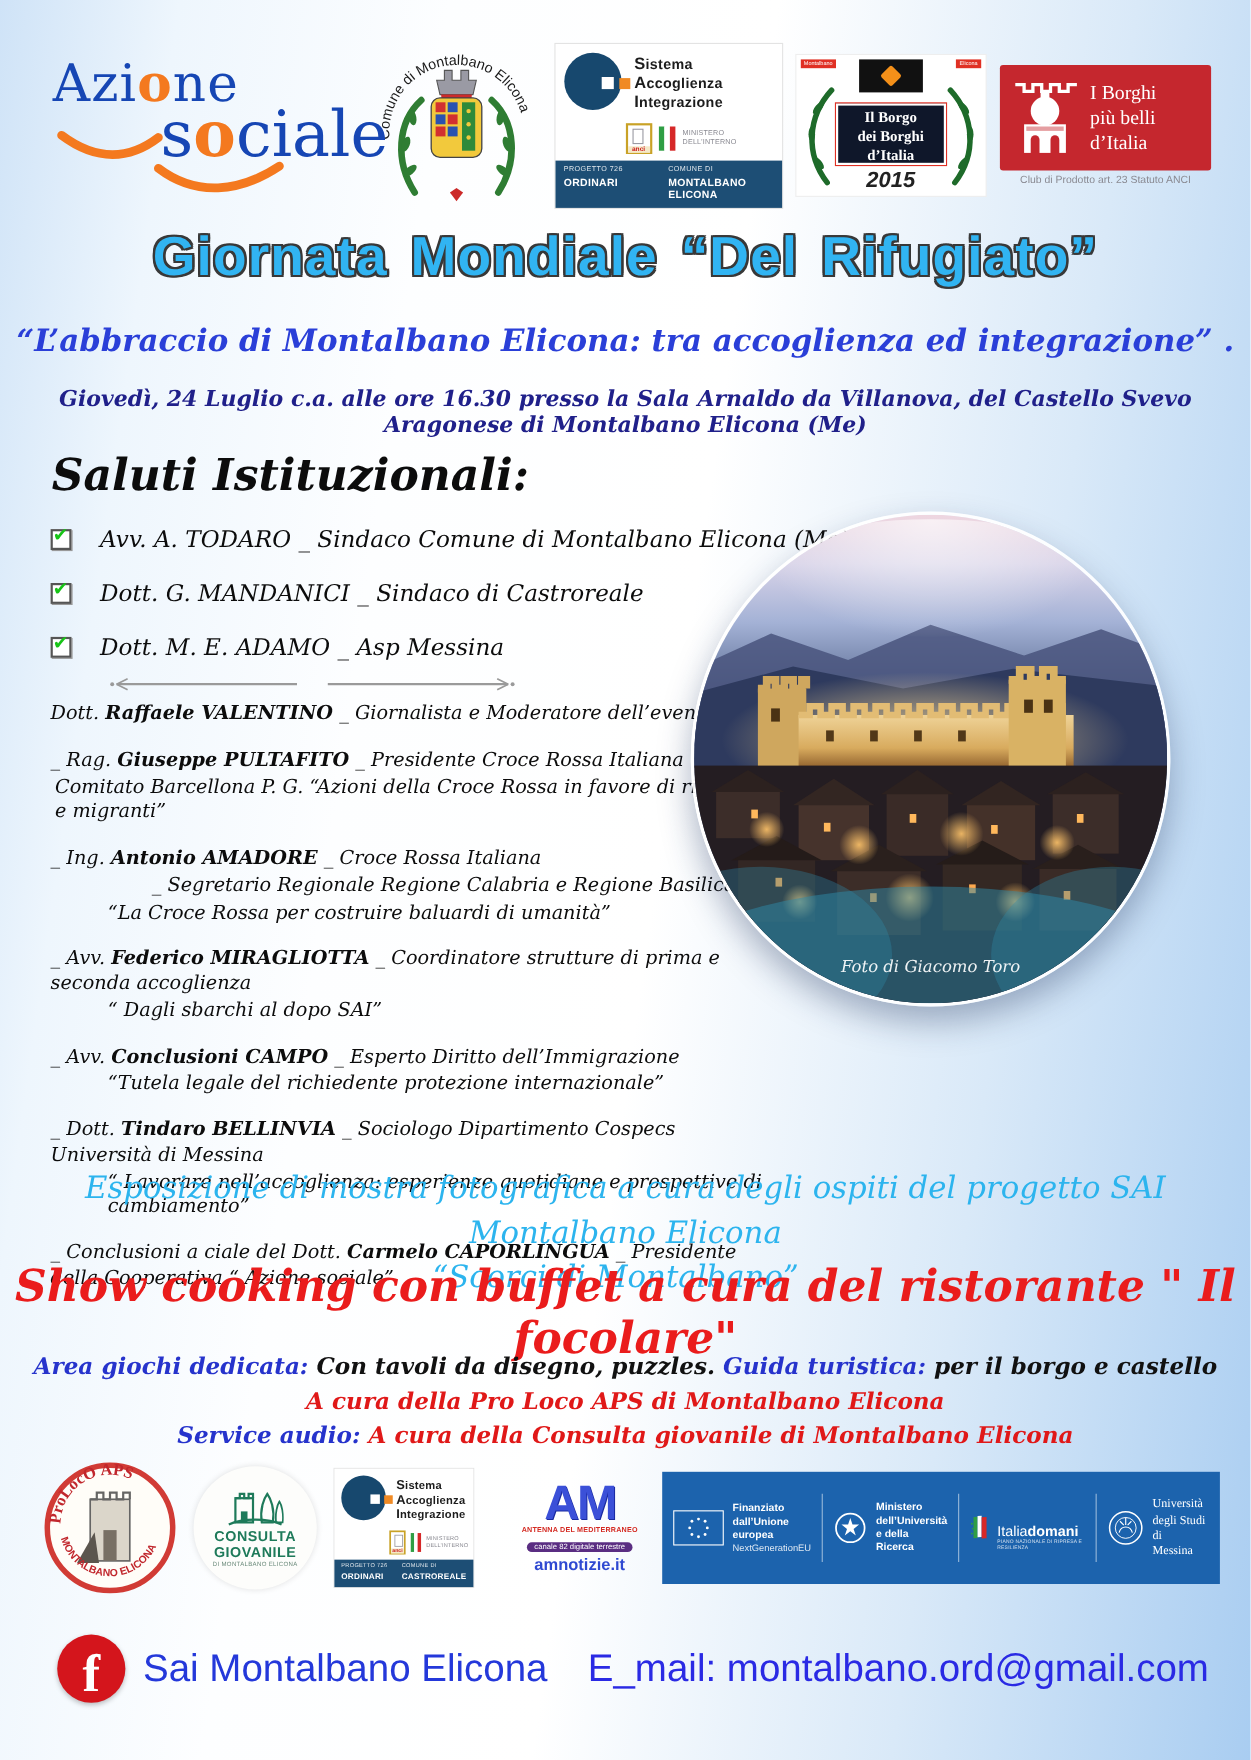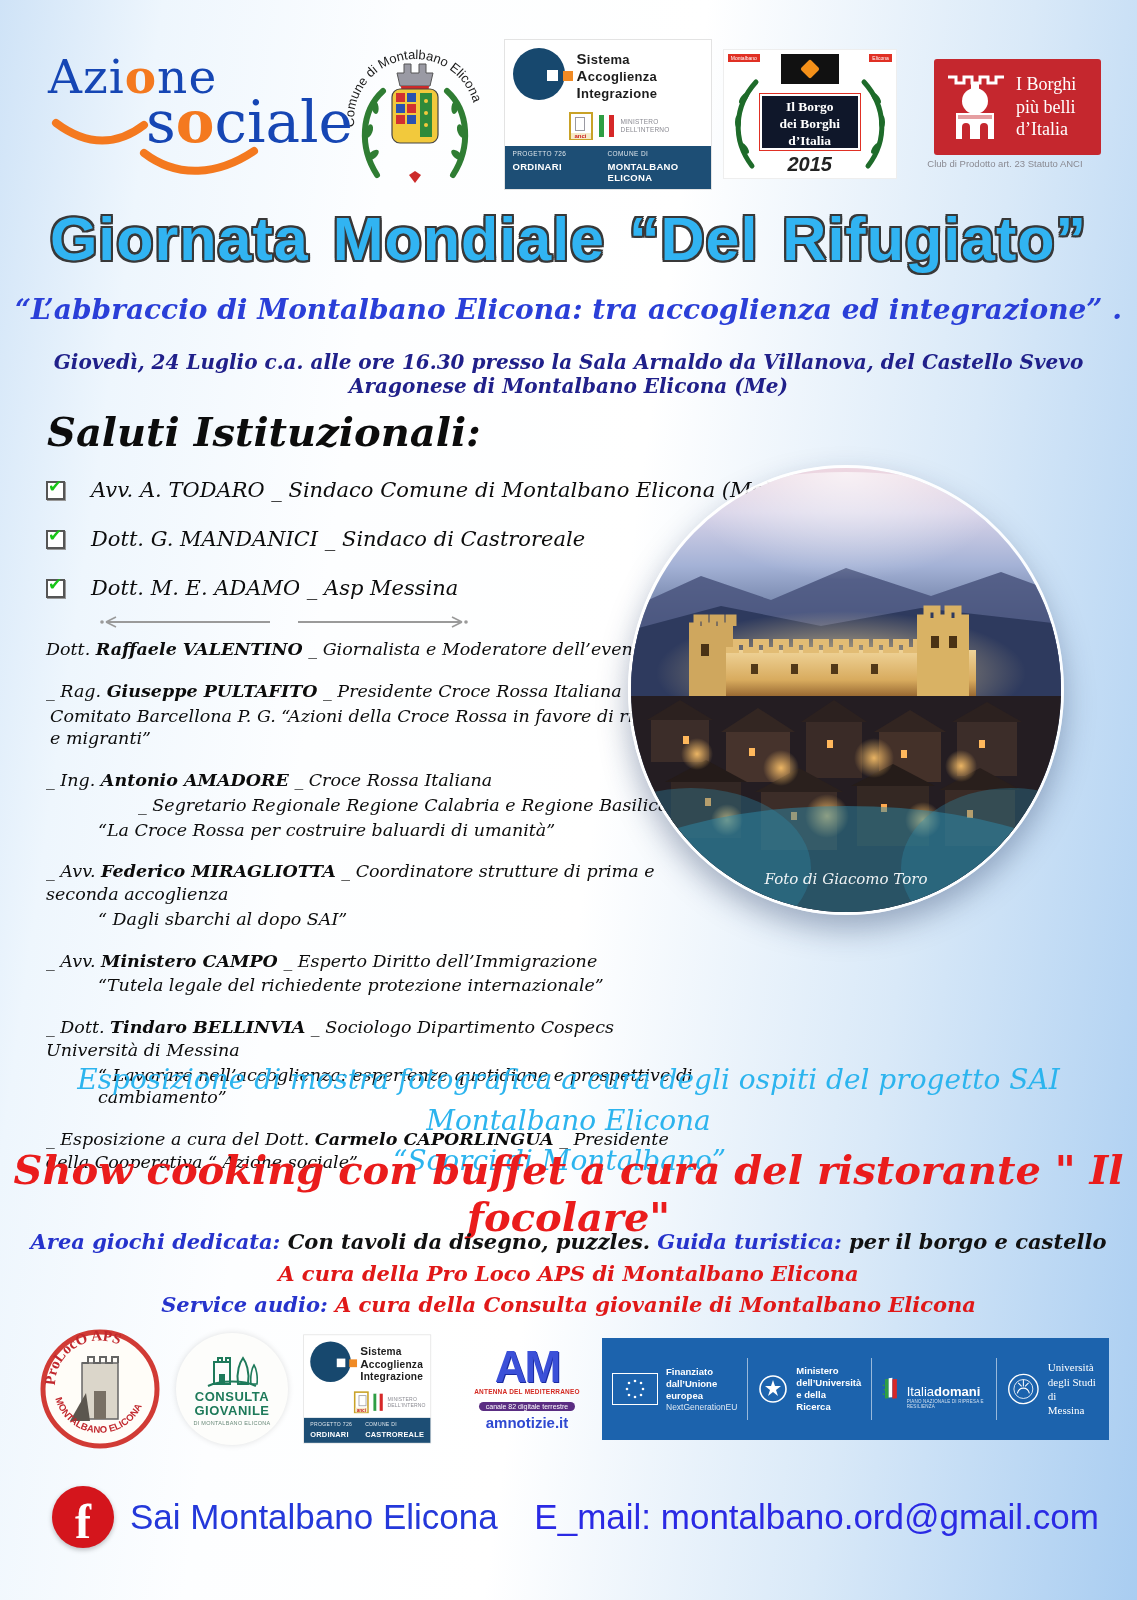--- a/index.html
+++ b/index.html
@@ -34,25 +34,25 @@
   .sai-col .t{font-size:6.5px;opacity:.85;letter-spacing:.4px;}
   .sai-col .b{font-size:9.5px;font-weight:bold;margin-top:4px;letter-spacing:.3px;}
   .borgo-box{position:relative;width:172px;height:128px;background:#fff;box-shadow:0 0 0 1px #eee;}
   .borgo-badge{position:absolute;top:4px;font-size:5px;color:#fff;background:#e03024;padding:1px 3px;}
   .borgo-black{position:absolute;left:50%;top:4px;transform:translateX(-50%);width:58px;height:30px;background:#111;display:flex;align-items:center;justify-content:center;}
   .borgo-flame{width:14px;height:14px;background:#f49019;transform:rotate(45deg);border-radius:2px;}
   .borgo-red{position:absolute;left:50%;top:44px;transform:translateX(-50%);width:100px;height:56px;background:#0f172a;border:2px solid #fff;outline:1px solid #e03024;color:#fff;font-weight:bold;text-align:center;font-size:13.5px;line-height:1.25;font-family:"Liberation Serif",serif;padding-top:3px;box-sizing:border-box;}
   .borgo-year{position:absolute;bottom:2px;left:50%;transform:translateX(-50%);font-weight:bold;font-style:italic;font-size:20px;color:#222;}
   .borgo-laurel{position:absolute;top:28px;}
   .bpb{width:192px;}
-  .bpb-red{background:#c5272e;border-radius:3px;height:96px;display:flex;align-items:center;padding:0 10px;gap:10px;box-sizing:border-box;margin-left:25px;}
+  .bpb-red{background:#c5272e;border-radius:3px;height:96px;display:flex;align-items:center;padding:0 10px;gap:10px;box-sizing:border-box;}
   .bpb-text{color:#fff;font-family:"Liberation Serif",serif;font-size:18px;line-height:1.25;}
   .bpb-cap{font-size:9.5px;color:#8a8a92;text-align:center;margin-top:3px;}
   
-  .main-title{position:absolute;top:204px;left:0;width:100%;text-align:center;font-size:61px;font-weight:bold;letter-spacing:1px;word-spacing:6px;color:#31b4f2;
+  .main-title{position:absolute;top:204px;left:0;width:100%;text-align:center;font-size:50px;font-weight:bold;letter-spacing:1px;word-spacing:6px;color:#31b4f2;
     text-shadow:2px 2px 0 #383838,-2px 2px 0 #383838,2px -2px 0 #383838,-2px -2px 0 #383838,2px 0 0 #383838,-2px 0 0 #383838,0 2px 0 #383838,0 -2px 0 #383838;}
   .subtitle{position:absolute;top:293px;left:0;width:100%;text-align:center;font-family:"DejaVu Serif",serif;font-style:italic;font-weight:bold;font-size:28px;color:#2a3fd8;}
   .date-line{position:absolute;top:350px;left:0;width:100%;text-align:center;font-family:"DejaVu Serif",serif;font-style:italic;font-weight:bold;font-size:20px;color:#20208a;}
   
   .saluti-h{position:absolute;top:408px;left:47px;font-family:"DejaVu Serif",serif;font-style:italic;font-weight:bold;font-size:40px;color:#0c0c0c;}
   .checklist{position:absolute;top:478px;left:46px;display:flex;flex-direction:column;gap:25px;}
   .chk-row{display:flex;align-items:center;gap:26px;font-family:"DejaVu Serif",serif;font-style:italic;font-size:21px;color:#0c0c0c;}
   .chk{width:15px;height:15px;border:2px solid #555;background:#fff;position:relative;flex:0 0 auto;box-shadow:1px 1px 0 #999;}
   .chk::after{content:"✔";position:absolute;left:0px;top:-7px;font-size:17px;color:#17c417;font-style:normal;}
   .divider{position:absolute;top:614px;left:92px;}
@@ -280,29 +280,29 @@
     <div class="speaker">
       <div><span>_ Ing. </span><span class="sp-name">Antonio AMADORE</span><span>  _ Croce Rossa Italiana</span></div>
       <div class="sub ind-c">_  Segretario Regionale Regione Calabria e Regione Basilicata</div>
       <div class="sub ind-b">“La Croce Rossa per costruire baluardi di umanità”</div>
     </div>
     <div class="speaker">
       <div><span>_ Avv. </span><span class="sp-name">Federico MIRAGLIOTTA</span><span> _  Coordinatore strutture di prima e seconda accoglienza</span></div>
       <div class="sub ind-b">“ Dagli sbarchi al dopo SAI”</div>
     </div>
     <div class="speaker">
-      <div><span>_ Avv. </span><span class="sp-name">Ministero CAMPO</span><span> _ Esperto Diritto dell’Immigrazione</span></div>
+      <div><span>_ Avv. </span><span class="sp-name">Conclusioni CAMPO</span><span> _ Esperto Diritto dell’Immigrazione</span></div>
       <div class="sub ind-b">“Tutela legale del richiedente protezione internazionale”</div>
     </div>
     <div class="speaker">
       <div><span>_ Dott. </span><span class="sp-name">Tindaro BELLINVIA</span><span> _ Sociologo Dipartimento Cospecs Università di Messina</span></div>
       <div class="sub ind-b">“ Lavorare nell’accoglienza: esperienze quotidiane e prospettive di cambiamento”</div>
     </div>
     <div class="speaker">
-      <span>_  Esposizione a cura del Dott. </span><span class="sp-name">Carmelo  CAPORLINGUA</span><span> _ Presidente della Cooperativa “ Azione sociale”</span>
+      <span>_  Conclusioni a ciale del Dott. </span><span class="sp-name">Carmelo  CAPORLINGUA</span><span> _ Presidente della Cooperativa “ Azione sociale”</span>
     </div>
   </div>
 
   <div class="photo-circle">
     <svg width="430" height="444" viewBox="0 0 430 444">
       <defs>
         <linearGradient id="sky" x1="0" y1="0" x2="0" y2="1">
           <stop offset="0" stop-color="#eed6e0"></stop>
             <stop offset=".1" stop-color="#d8d3e8"></stop>
           <stop offset=".22" stop-color="#a4b2d6"></stop>

